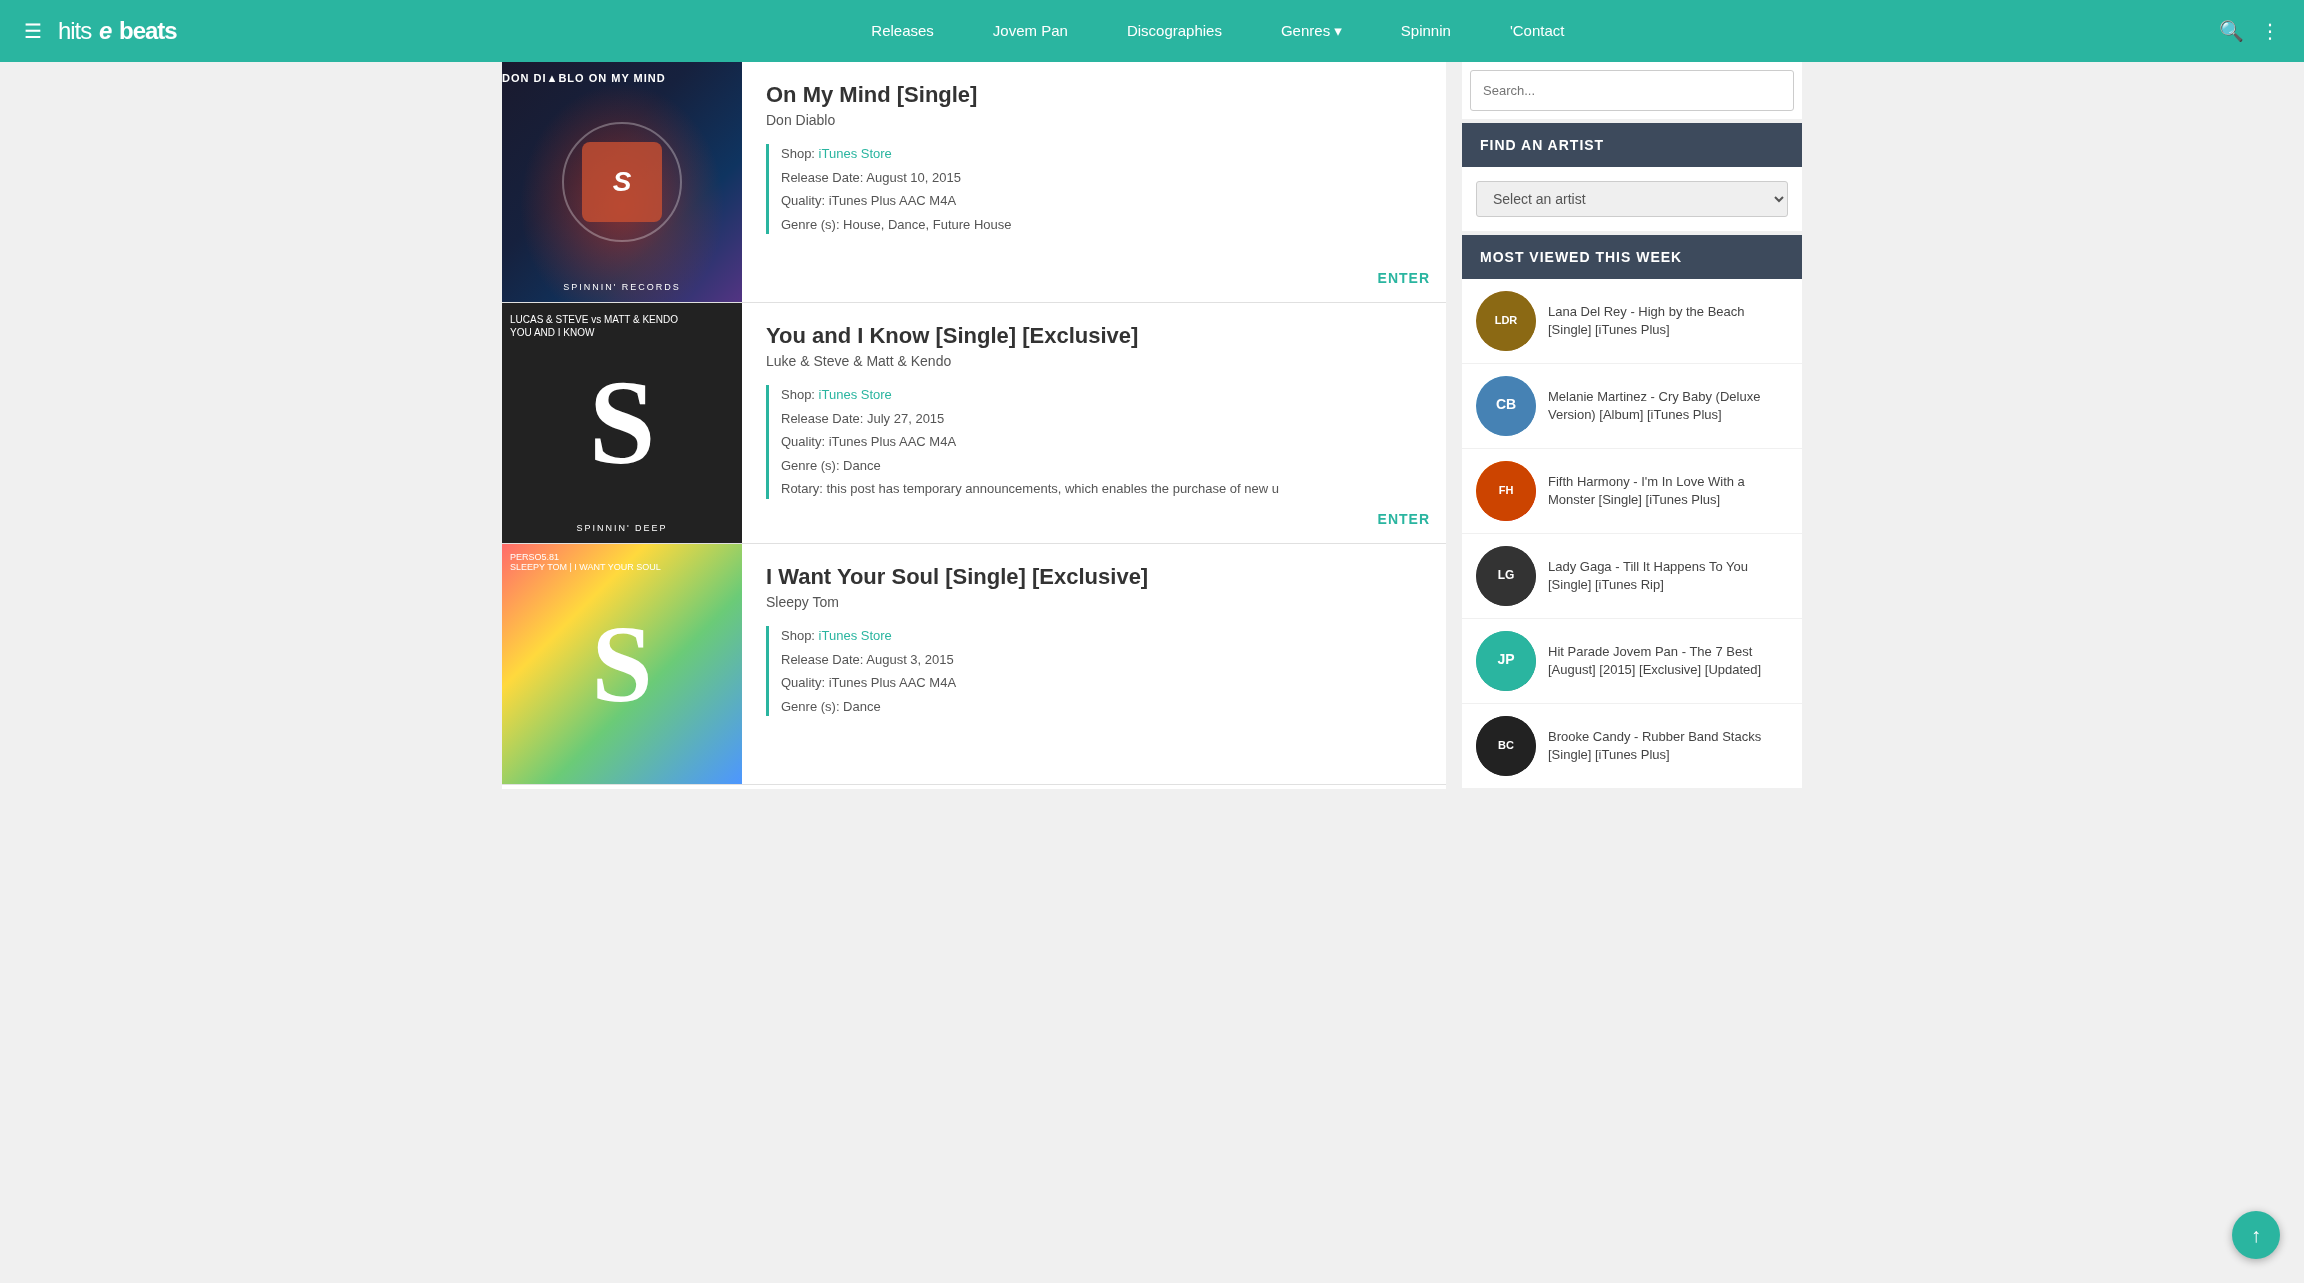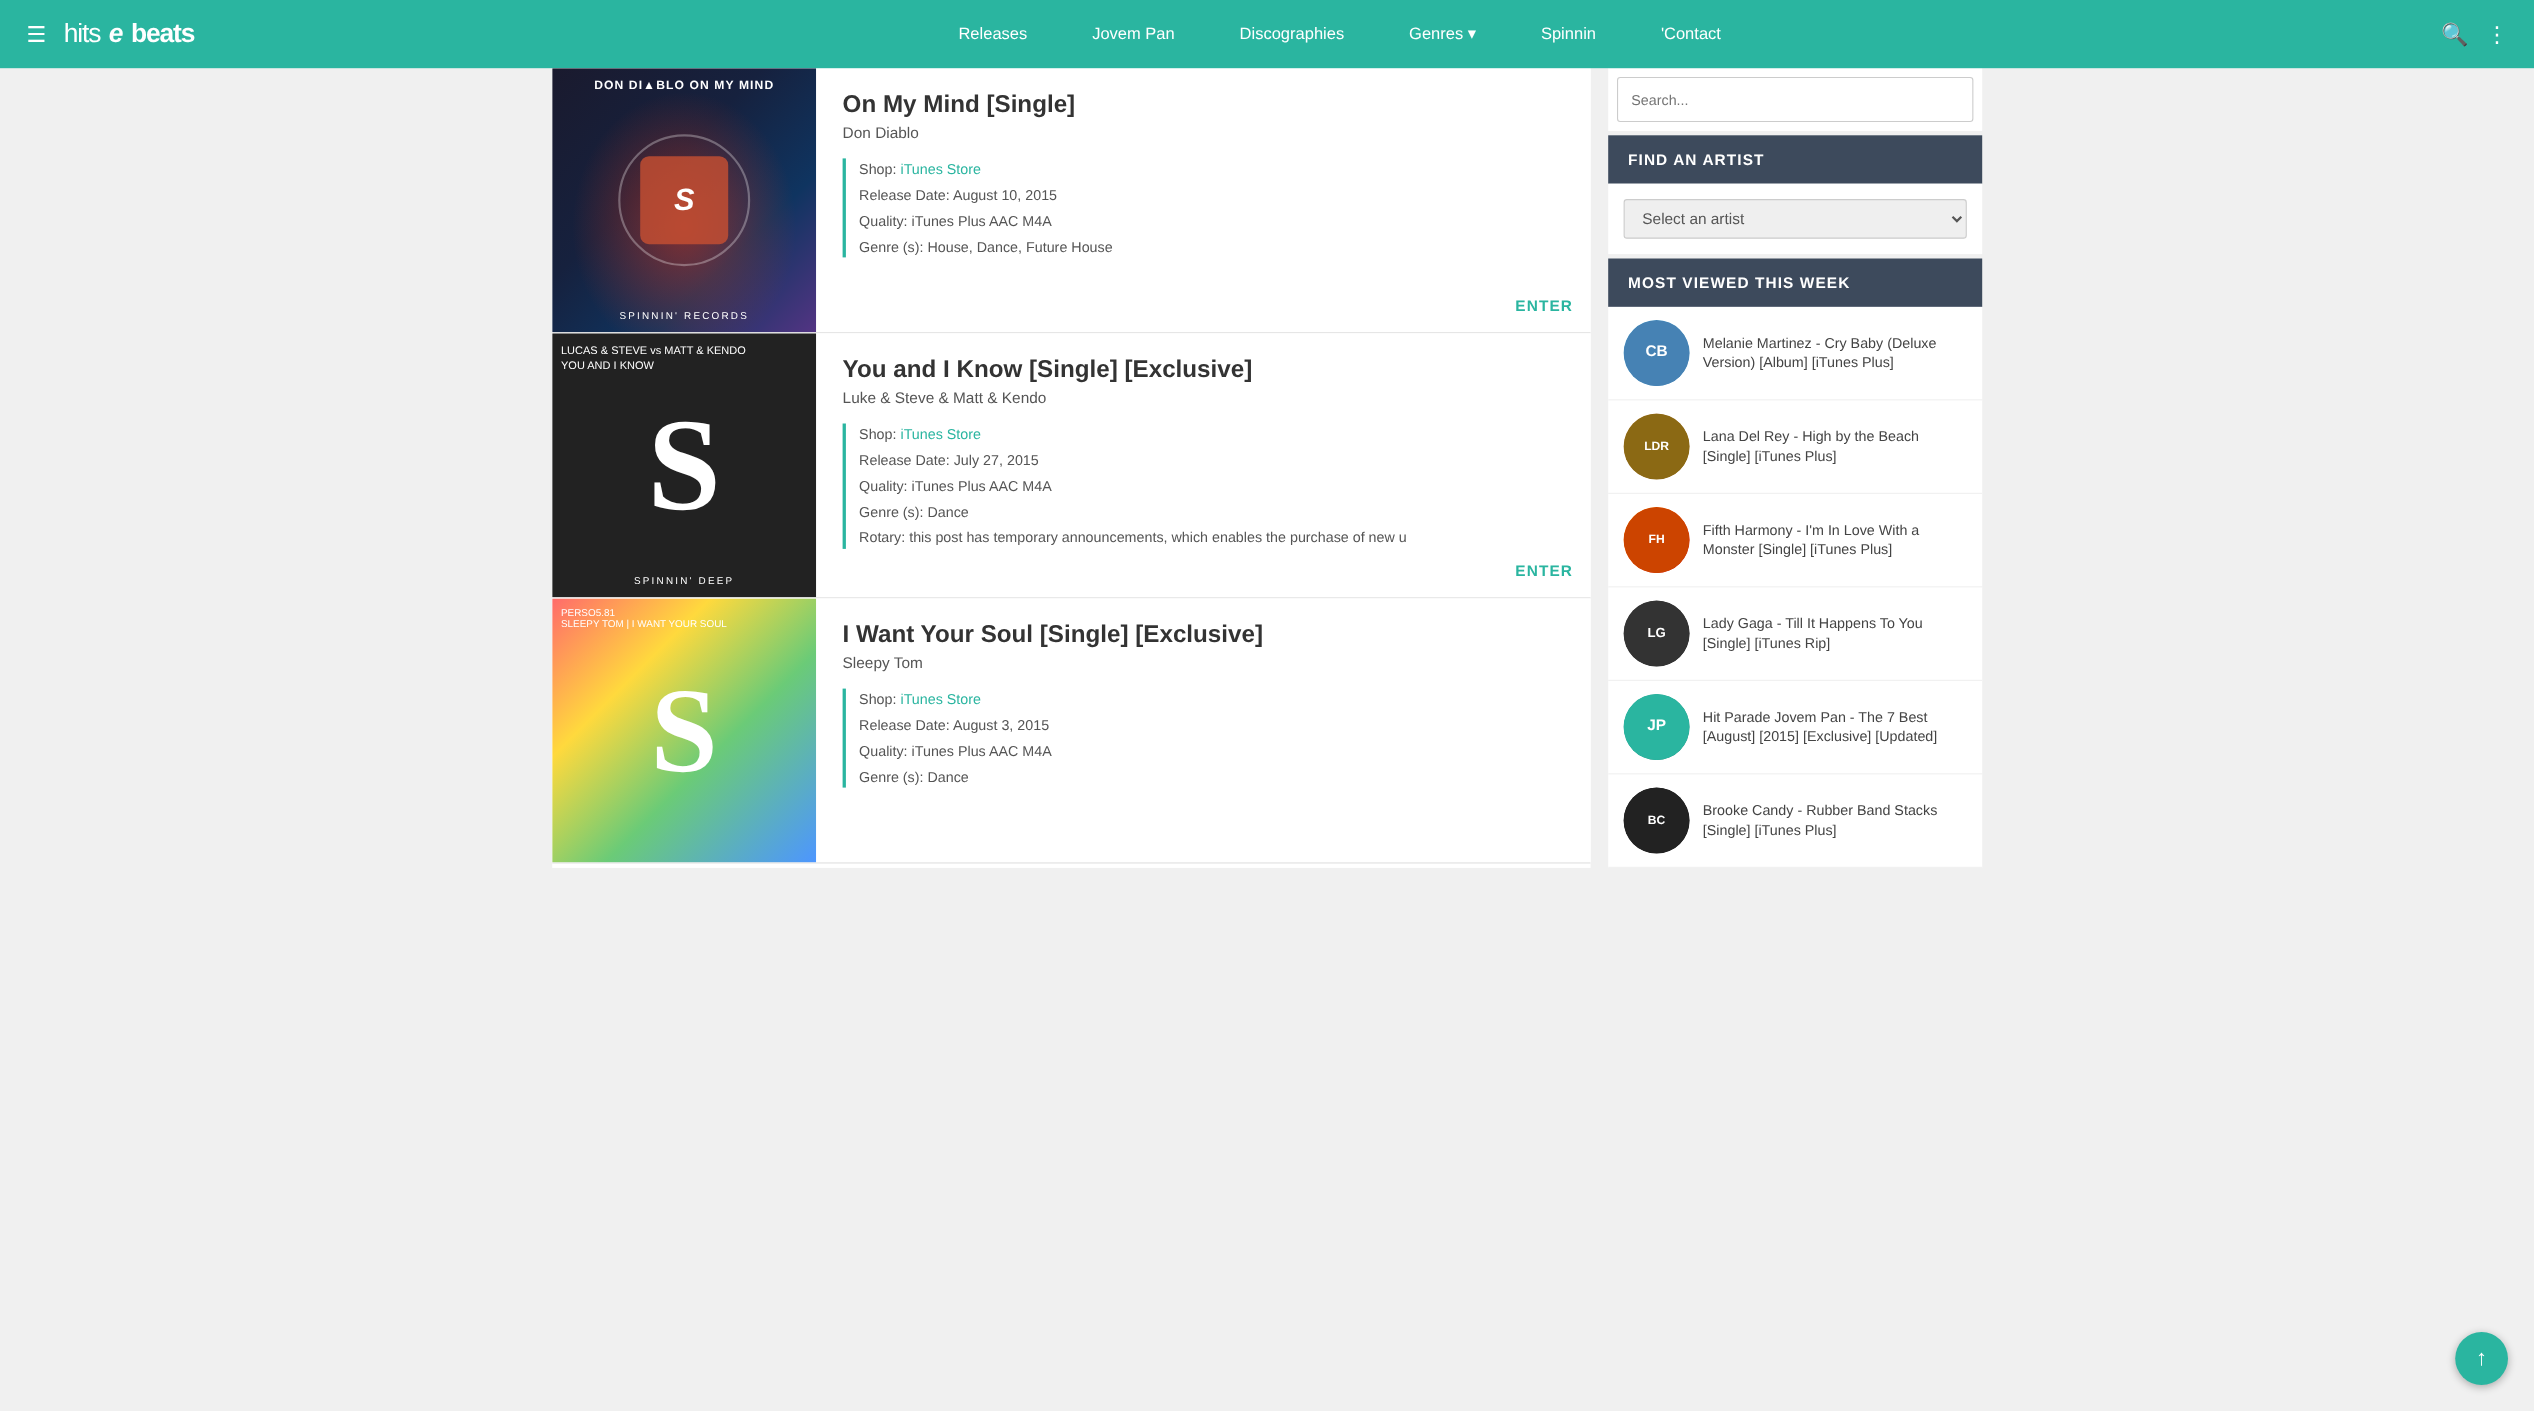--- a/index.html
+++ b/index.html
@@ -92,21 +92,20 @@
       content: '';
       position: absolute;
       top: 0; left: 0; right: 0; bottom: 0;
       background: radial-gradient(ellipse at 50% 60%, rgba(200,50,30,0.6) 0%, transparent 60%);
     }
     .album-don-diablo-text {
       position: absolute;
       top: 10px;
       left: 0;
       right: 0;
-      text-align: center;
       color: white;
       font-size: 11px;
       font-weight: bold;
       letter-spacing: 1px;
     }
     .album-don-diablo-bottom {
       position: absolute;
       bottom: 10px;
       left: 0;
       right: 0;
@@ -415,40 +414,40 @@
           <option>Select an artist</option>
         </select>
       </div>
     </div>
 
     <div>
       <div class="sidebar-section-header">MOST VIEWED THIS WEEK</div>
       <div class="most-viewed-section">
 
         <div class="most-viewed-item">
+          <div class="most-viewed-thumb thumb-lana">
+            <svg width="60" height="60" viewBox="0 0 60 60">
+                <circle cx="30" cy="30" r="30" fill="#8B6914"></circle>
+                <text x="50%" y="55%" text-anchor="middle" fill="white" font-size="11" font-weight="bold">LDR</text>
+              </svg>
+          </div>
+          <div class="most-viewed-title">Lana Del Rey - High by the Beach [Single] [iTunes Plus]</div>
+        </div>
+
+        <div class="most-viewed-item">
           <div class="most-viewed-thumb thumb-cry-baby">
             <svg width="60" height="60" viewBox="0 0 60 60">
                 <circle cx="30" cy="30" r="30" fill="#4682B4"></circle>
                 <text x="50%" y="55%" text-anchor="middle" fill="white" font-size="14" font-weight="bold">CB</text>
               </svg>
           </div>
           <div class="most-viewed-title">Melanie Martinez - Cry Baby (Deluxe Version) [Album] [iTunes Plus]</div>
         </div>
 
         <div class="most-viewed-item">
-          <div class="most-viewed-thumb thumb-lana">
-            <svg width="60" height="60" viewBox="0 0 60 60">
-                <circle cx="30" cy="30" r="30" fill="#8B6914"></circle>
-                <text x="50%" y="55%" text-anchor="middle" fill="white" font-size="11" font-weight="bold">LDR</text>
-              </svg>
-          </div>
-          <div class="most-viewed-title">Lana Del Rey - High by the Beach [Single] [iTunes Plus]</div>
-        </div>
-
-        <div class="most-viewed-item">
           <div class="most-viewed-thumb thumb-fifth-harmony">
             <svg width="60" height="60" viewBox="0 0 60 60">
                 <circle cx="30" cy="30" r="30" fill="#cc4400"></circle>
                 <text x="50%" y="55%" text-anchor="middle" fill="white" font-size="11" font-weight="bold">FH</text>
               </svg>
           </div>
           <div class="most-viewed-title">Fifth Harmony - I'm In Love With a Monster [Single] [iTunes Plus]</div>
         </div>
 
         <div class="most-viewed-item">

